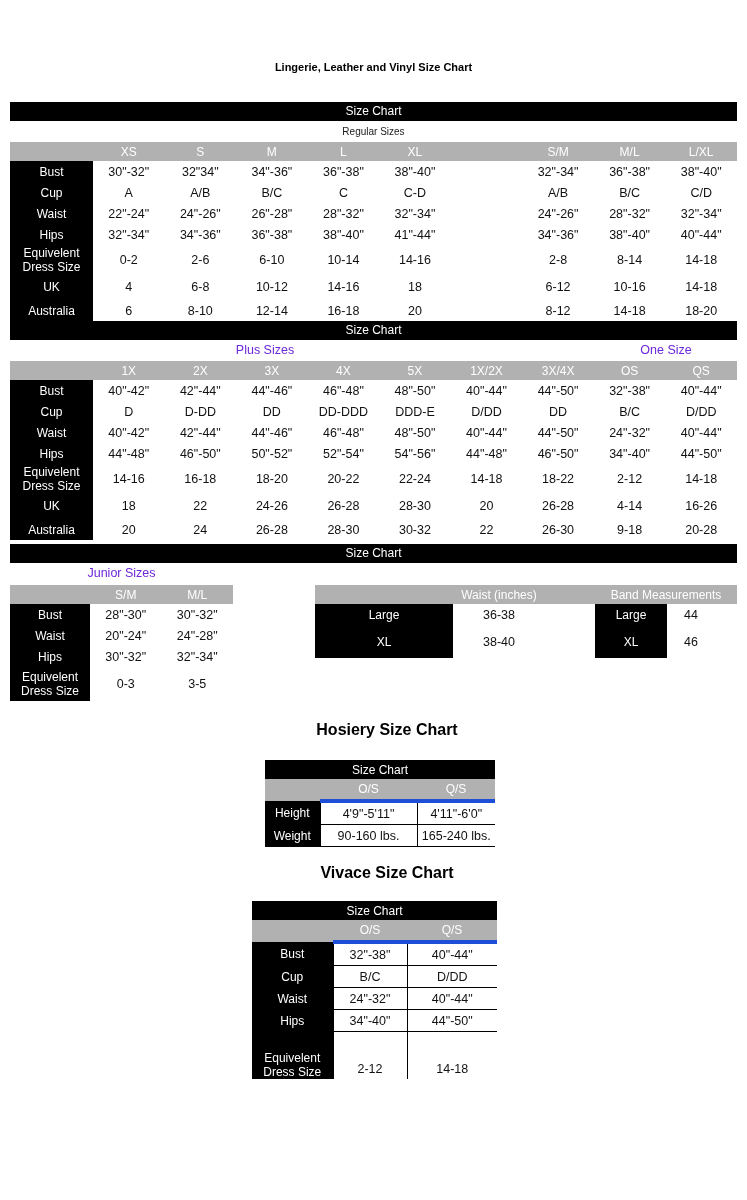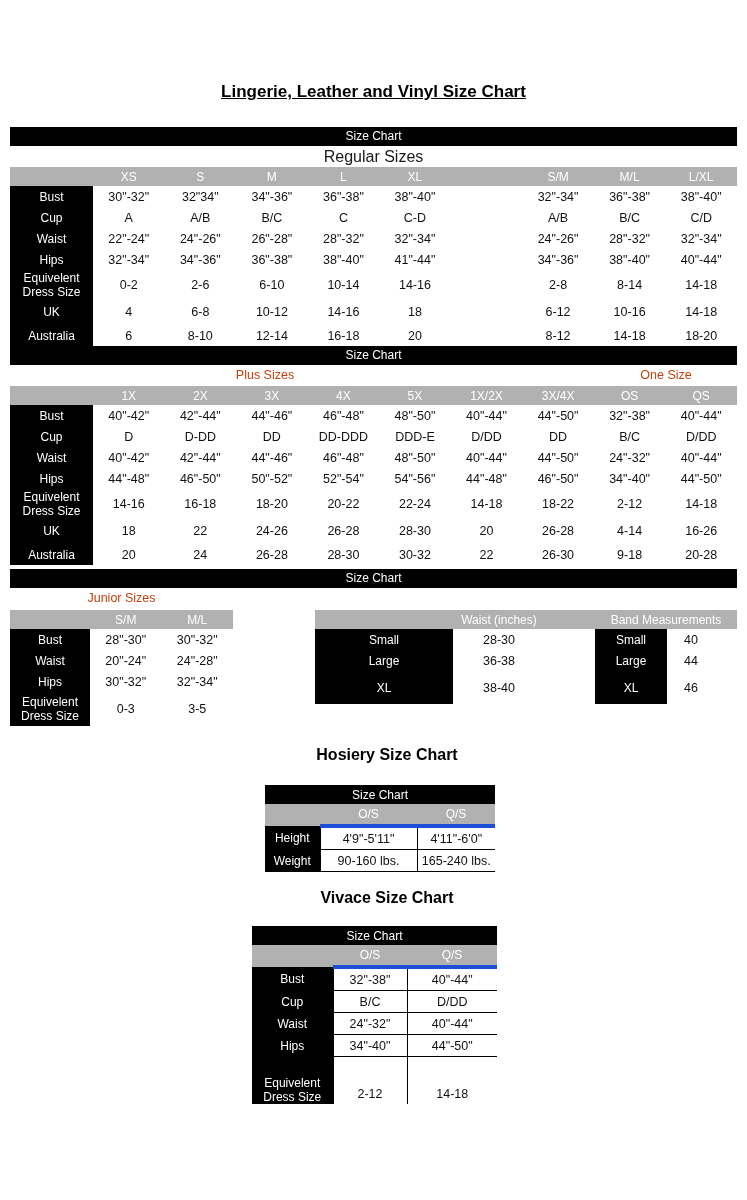--- a/index.html
+++ b/index.html
@@ -3,37 +3,36 @@
 <meta charset="utf-8">
 <style>
   html,body { margin:0; padding:0; }
   body {
     width:747px; height:1200px; background:#ffffff;
     font-family:"Liberation Sans", sans-serif;
     color:#111;
     overflow:hidden;
   }
   .main-title {
-    margin:0; padding-top:82px;
+    margin:0; padding-top:57px;
     text-align:center;
-    font-size:17px; font-weight:bold; color:#000;
+    font-size:11px; font-weight:bold; color:#000;
     line-height:20px;
-    text-decoration:underline;
   }
   .bar {
     margin:0 10px; height:19px;
     background:#000; color:#fff;
     font-size:12px; line-height:19px; text-align:center;
   }
   .bar.first { margin-top:25px; }
   .section-row {
     height:21px; line-height:21px; text-align:center;
-    font-size:16px; color:#1a1a1a;
-  }
-  .split { position:relative; height:21px; font-size:12.5px; color:#c2410c; }
+    font-size:10px; color:#1a1a1a;
+  }
+  .split { position:relative; height:21px; font-size:12.5px; color:#6d28d9; }
   .split span { position:absolute; top:0; height:21px; line-height:20px; text-align:center; }
 
   table.sizes { border-collapse:collapse; table-layout:fixed; border-spacing:0;padding-left:34px; }
   table.full { width:727px; margin:0 10px; }
   table.sizes th, table.sizes td { padding:0; font-weight:normal; }
   table.sizes thead th {
     background:#b1b1b1; color:#fff; font-size:12px;
     height:19px; text-align:center;
   }
   table.sizes tbody th.rlabel {
@@ -346,28 +345,20 @@
       <thead>
         <tr>
           <th></th>
           <th class="colhead">Waist (inches)</th>
           <th></th>
           <th class="colhead" colspan="3">Band Measurements</th>
         </tr>
       </thead>
       <tbody>
         <tr>
-          <th class="rlabel">Small</th>
-          <td class="val">28-30</td>
-          <td class="gapcell"></td>
-          <th class="rlabel">Small</th>
-          <td class="val">40</td>
-          <td class="endcell"></td>
-        </tr>
-        <tr>
           <th class="rlabel">Large</th>
           <td class="val">36-38</td>
           <td class="gapcell"></td>
           <th class="rlabel">Large</th>
           <td class="val">44</td>
           <td class="endcell"></td>
         </tr>
         <tr class="r-tall">
           <th class="rlabel">XL</th>
           <td class="val">38-40</td>

